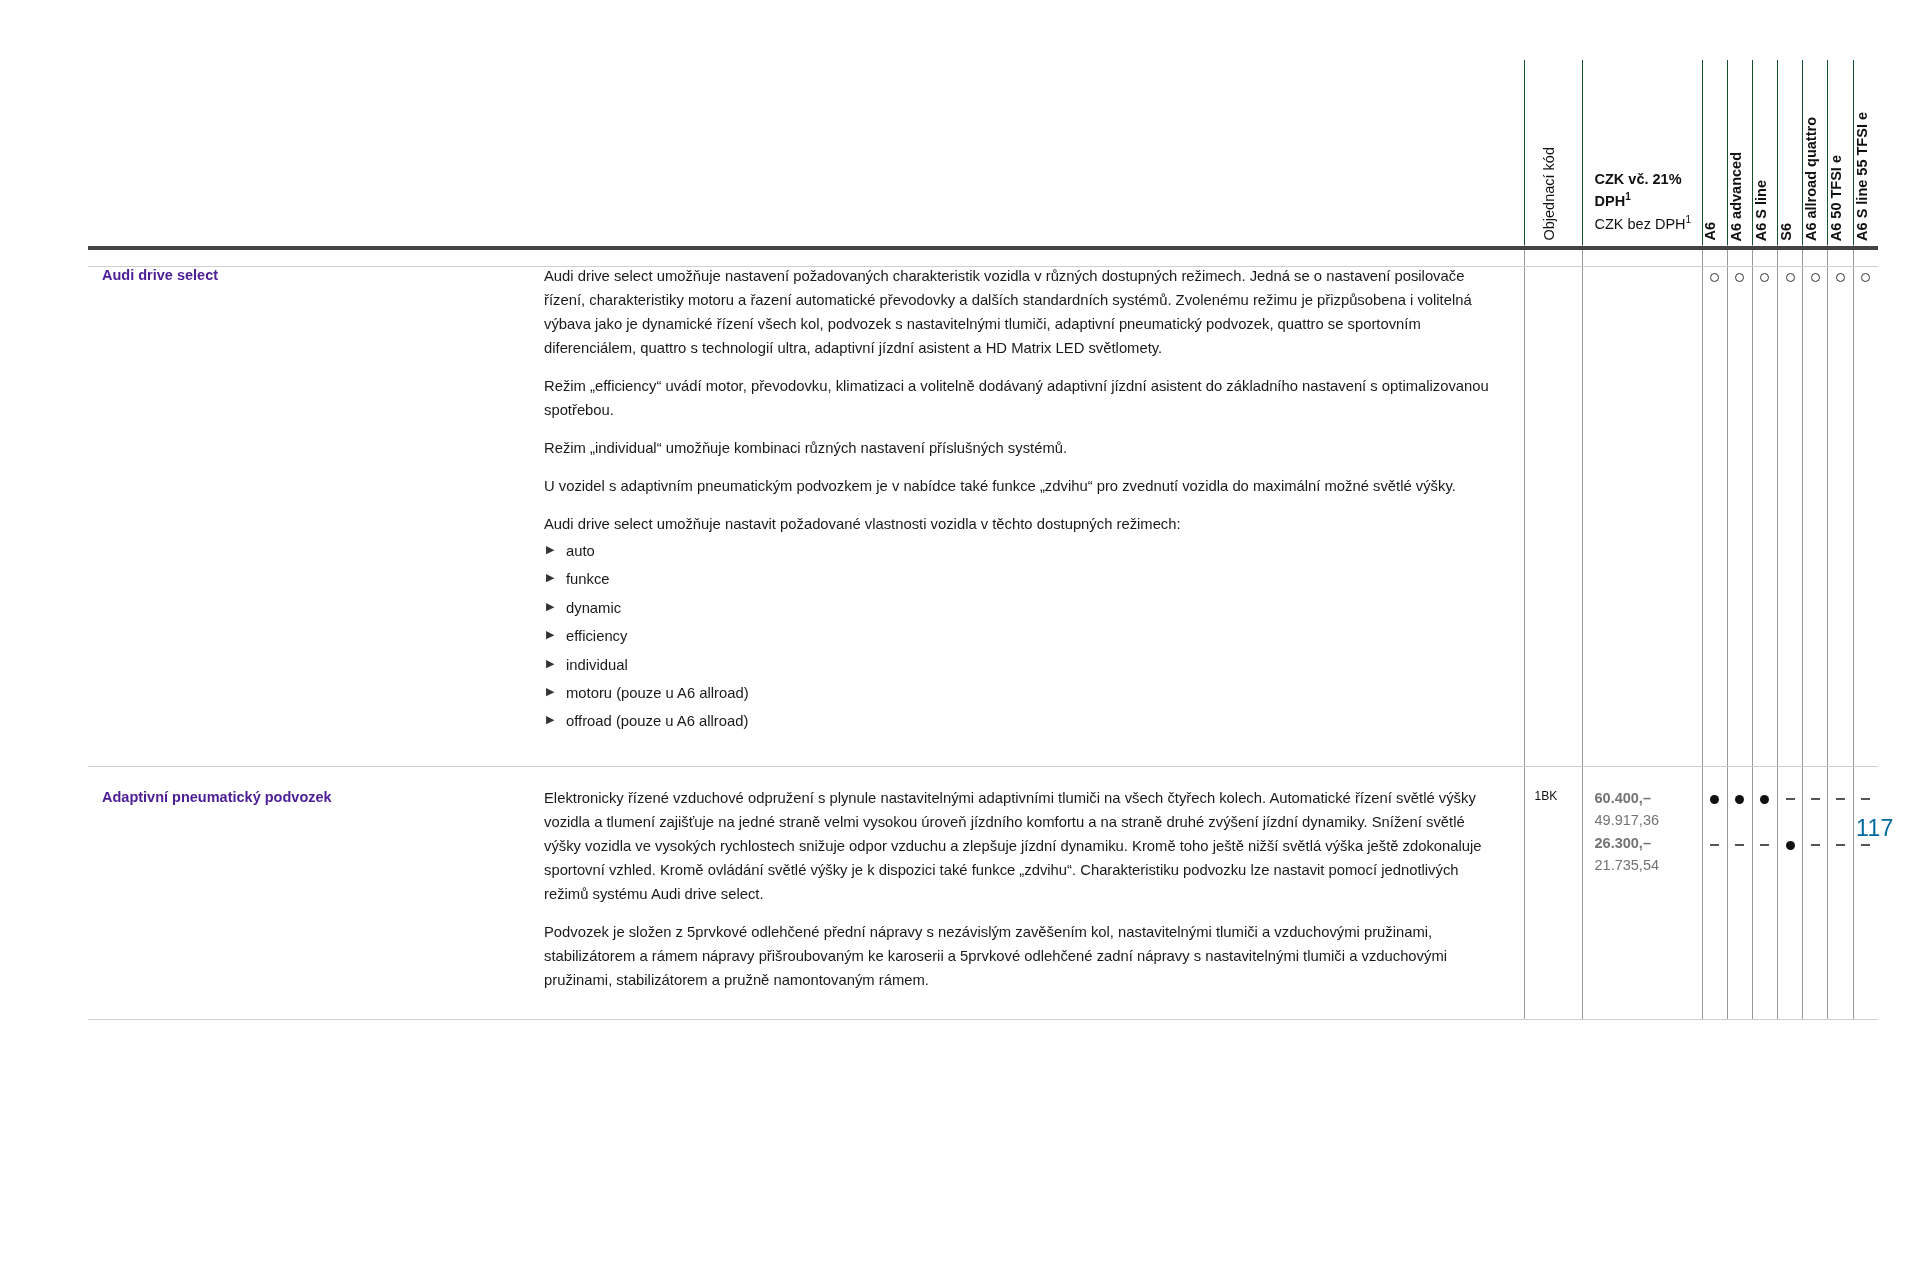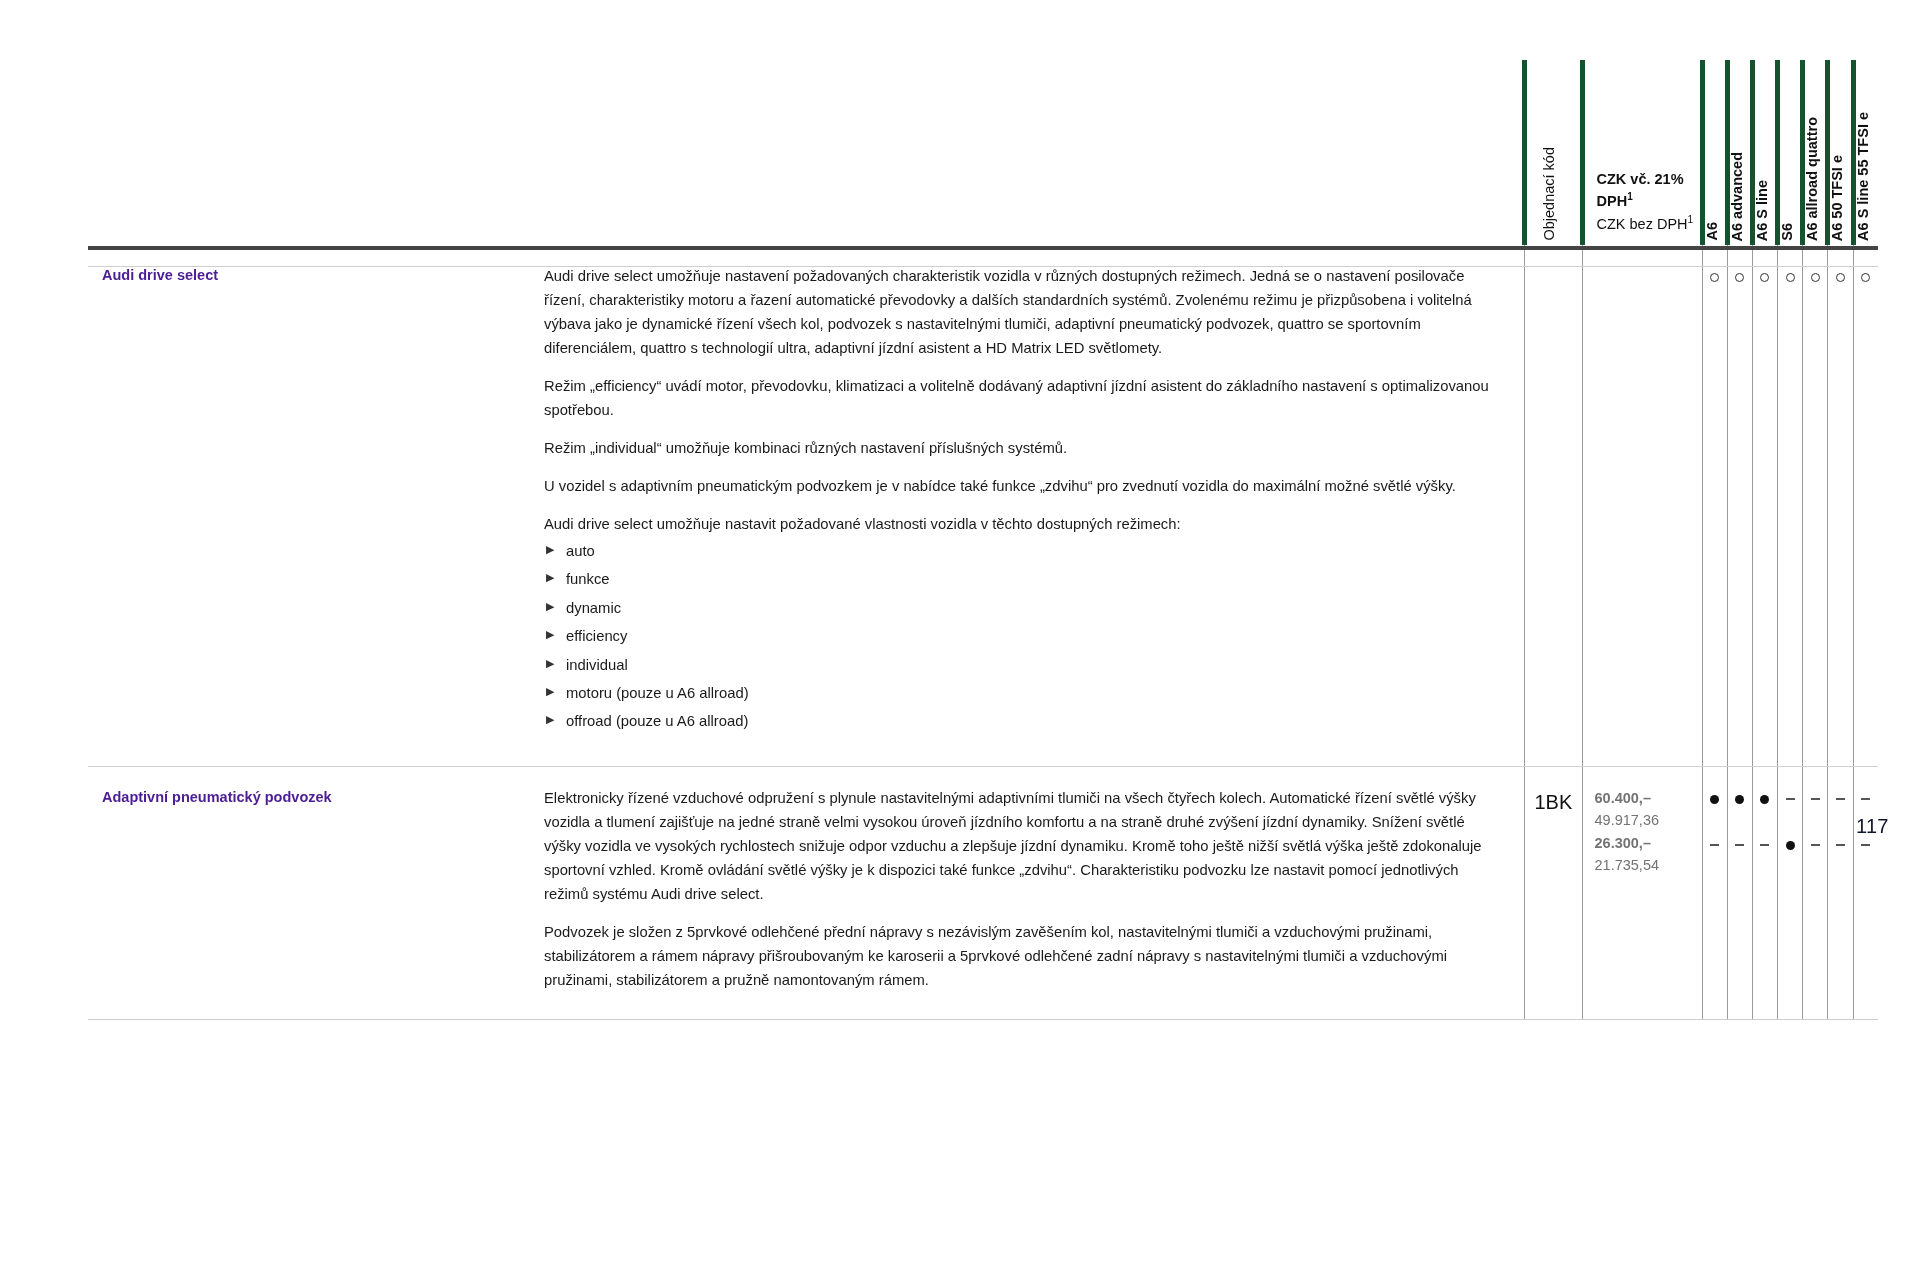--- a/index.html
+++ b/index.html
@@ -48,21 +48,21 @@
 
   
   thead th {
     padding: 0;
     vertical-align: bottom;
     font-weight: normal;
     position: relative;
     height: 185px;
   }
   thead th.sep {
-    border-left: 5px solid #14532d;
+    border-left: 1px solid #14532d;
   }
 
   .vert {
     writing-mode: vertical-rl;
     transform: rotate(180deg);
     white-space: nowrap;
     font-size: 14.5px;
     font-weight: bold;
     line-height: 1;
     color: #111;
@@ -148,21 +148,21 @@
     position: absolute;
     left: 2px;
     top: 1px;
     font-size: 11px;
     color: #333;
     line-height: 1.45;
   }
 
   .code-cell {
     padding: 20px 0 0 10px;
-    font-size: 20px;
+    font-size: 12px;
     color: #111;
     line-height: 1.5;
     white-space: nowrap;
   }
 
   .price-cell {
     padding: 20px 8px 0 12px;
     font-size: 14.5px;
     line-height: 1.55;
     color: #737373;
@@ -211,23 +211,23 @@
     display: inline-block;
     width: 9px; height: 9px;
     vertical-align: middle;
   }
 
   
   .page-number {
     position: absolute;
     left: 1856px;
     top: 815px;
-    font-size: 20px;
+    font-size: 23px;
     font-weight: normal;
-    color: #0f172a;
+    color: #0369a1;
     letter-spacing: 0.3px;
   }
 </style>
 </head>
 <body>
 
 <div class="page">
 
   <div class="table">
     <table class="spec">

